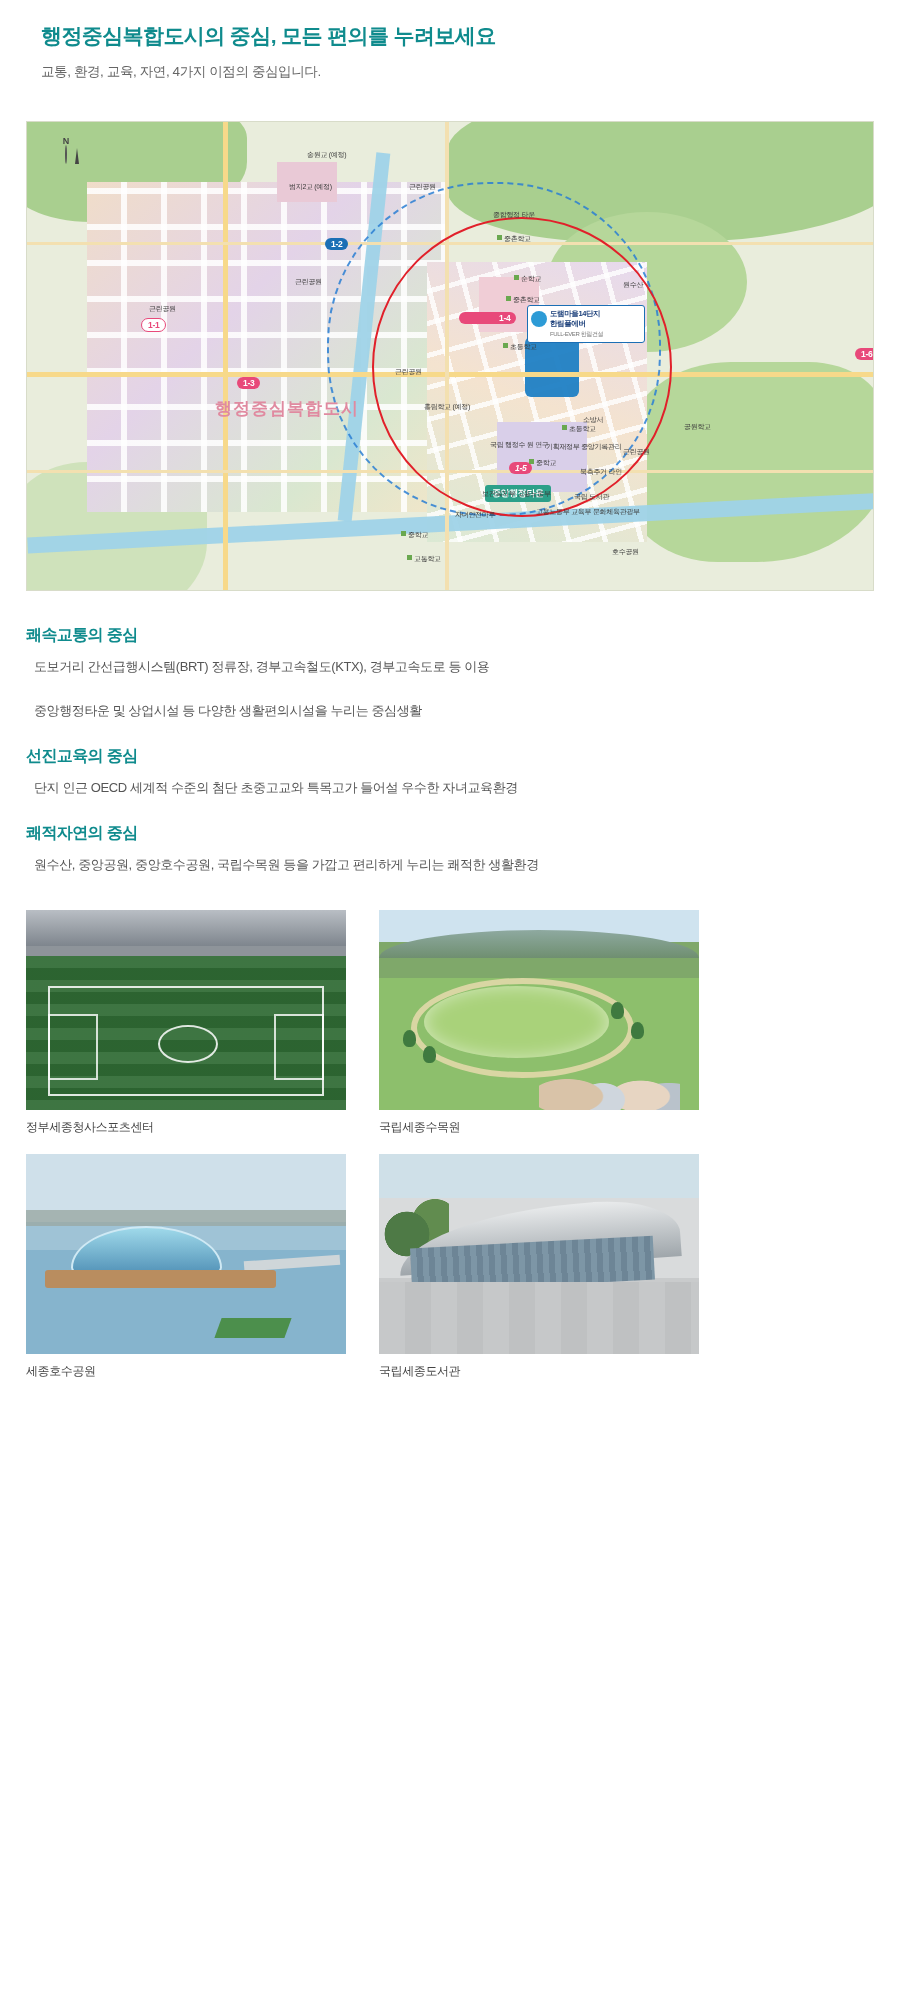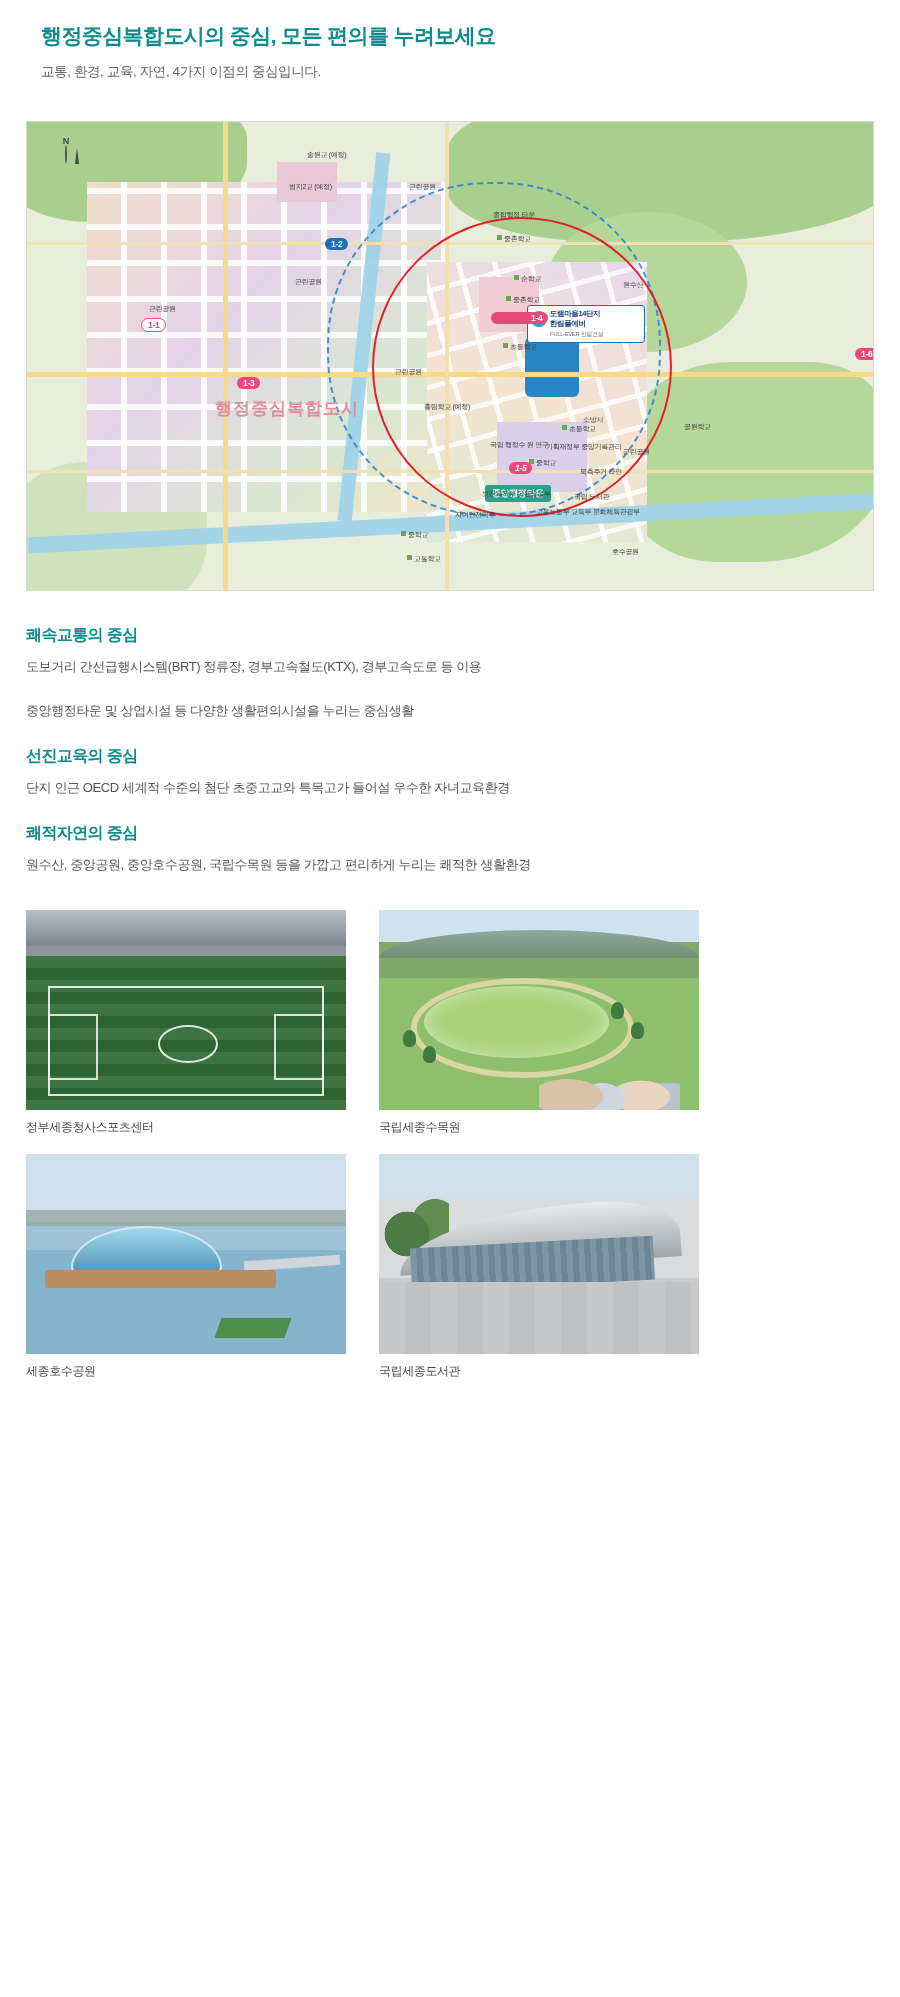--- a/index.html
+++ b/index.html
@@ -203,21 +203,21 @@
     margin-bottom: 26px;
   }
   .feature h2 {
     margin: 8px 0 12px 0;
     font-size: 16px;
     font-weight: bold;
     color: #0f8b8d;
     letter-spacing: -0.6px;
   }
   .feature p {
-    margin: 0;
+    margin: 8px;
     font-size: 13px;
     color: #555;
     letter-spacing: -0.4px;
   }
   
   .gallery {
     margin: 36px 0 0 26px;
     width: 848px;
     display: grid;
     grid-template-columns: 320px 320px;
@@ -456,21 +456,21 @@
       <span>도램마을14단지</span><br>
       <span>한림풀에버</span><br>
       <span class="sub">FULL-EVER 한림건설</span>
     </div>
 
     <div class="town-badge">중앙행정타운</div>
 
     <div class="marker pink-out" style="left:114px;top:196px;">1-1</div>
     <div class="marker blue" style="left:298px;top:116px;">1-2</div>
     <div class="marker" style="left:210px;top:255px;">1-3</div>
-    <div class="marker" style="left:464px;top:190px;padding-left:40px;">1-4</div>
+    <div class="marker" style="left:432px;top:190px;padding-left:40px;">1-4</div>
     <div class="marker" style="left:482px;top:340px;font-style:italic;">1-5</div>
     <div class="marker" style="left:828px;top:226px;">1-6</div>
 
     <div class="poi-label" style="left:280px;top:28px;">송원교 (예정)</div>
     <div class="poi-label" style="left:262px;top:60px;">범지2교 (예정)</div>
     <div class="poi-label" style="left:382px;top:60px;">근린공원</div>
     <div class="poi-label" style="left:466px;top:88px;">종합행정 타운</div>
     <div class="poi-label school" style="left:470px;top:112px;">중촌학교</div>
     <div class="poi-label" style="left:122px;top:182px;">근린공원</div>
     <div class="poi-label" style="left:268px;top:155px;">근린공원</div>

